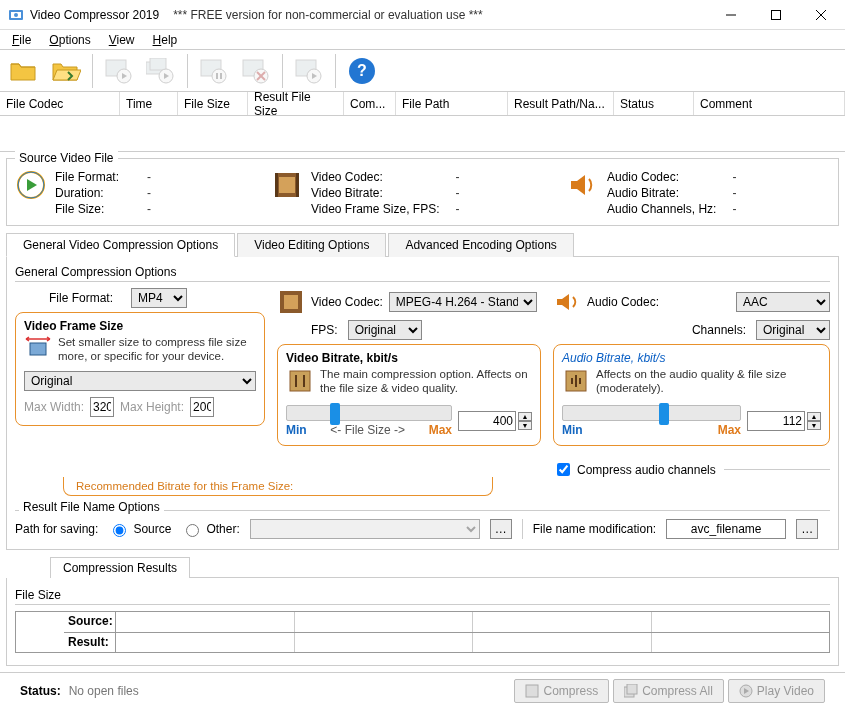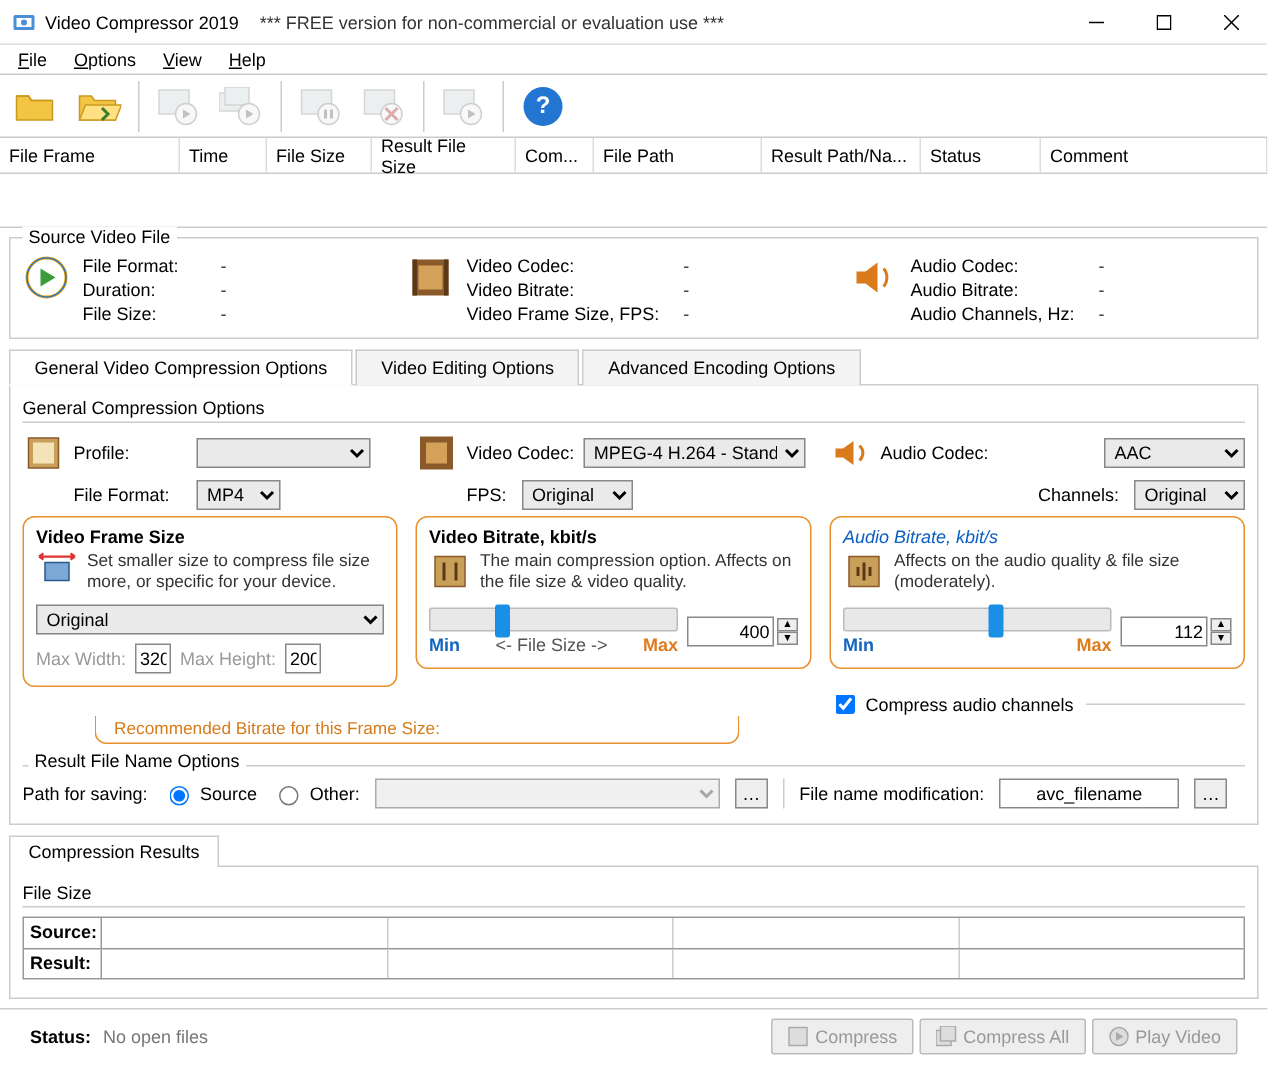--- a/index.html
+++ b/index.html
@@ -57,24 +57,24 @@
 .spin-wrap input { width:58px; text-align:right; }
 .spin-btns { display:flex; flex-direction:column; }
 .spin-btns div { width:14px; height:9px; border:1px solid #888; background:#eee; font-size:7px; line-height:7px; text-align:center; }
 .reco-bar { border:1px solid #e8912c; border-top:none; border-radius:0 0 8px 8px; margin:-2px 0 0 48px; padding:3px 12px; color:#d77b1a; font-size:11.5px; width:430px; }
 .rfno { margin-top:8px; padding:6px 0 2px; position:relative; }
 .rfno .legend2 { position:absolute; top:-4px; left:4px; background:#fff; padding:0 4px; font-size:12px; }
 .rfno-inner { border-top:1px solid #ccc; padding-top:8px; display:flex; align-items:center; gap:10px; }
 .radio-wrap { display:flex; align-items:center; gap:4px; }
 .dots-btn { width:22px; height:20px; border:1px solid #888; background:#eee; display:flex; align-items:center; justify-content:center; }
 .results-tab { margin:6px; }
-.results-tabstrip { display:flex; border-bottom:1px solid #ccc; }
+.results-tabstrip { display:flex; border-bottom:1px solid #ccc;margin-left:44px; }
 .results-tabstrip .rtab { padding:3px 12px; border:1px solid #ccc; border-bottom:none; background:#fff; position:relative; top:1px; }
 .results-body { border:1px solid #ccc; border-top:none; padding:10px 8px 12px; }
-.fs-grid { border:1px solid #999; }
+.fs-grid { border:1px solid #999;padding-left:48px; }
 .fs-grid .fsrow { display:flex; height:20px; }
 .fs-grid .fsrow + .fsrow { border-top:1px solid #999; }
 .fs-grid .fslab { width:52px; border-right:1px solid #999; padding:2px 4px; font-weight:bold; font-size:12px; }
 .fs-grid .fscell { flex:1; border-right:1px solid #ccc; }
 .statusbar { border-top:1px solid #ccc; margin-top:6px; padding:6px 20px; display:flex; align-items:center; gap:8px; }
 .statusbar .slabel { font-weight:bold; }
 .statusbar .sval { color:#777; }
 .bottom-btns { margin-left:auto; display:flex; gap:4px; }
 .bbtn { height:24px; padding:0 10px; border:1px solid #bbb; background:#eee; color:#999; display:flex; align-items:center; gap:4px; border-radius:2px; }
 .chk { display:flex; align-items:center; gap:4px; margin-top:14px; }
@@ -185,21 +185,21 @@
         <path d="M18 15v6l5-3z" fill="#666"></path>
       </svg>
   </div>
   <div class="tb-sep"></div>
   <div class="tb-btn">
       <div class="icon-help">?</div>
     </div>
 </div>
 
 <div class="table-header">
-  <div class="th" style="width:120px">File Frame</div>
+  <div class="th" style="width:120px">File Codec</div>
   <div class="th" style="width:58px">Time</div>
   <div class="th" style="width:70px">File Size</div>
   <div class="th" style="width:96px">Result File Size</div>
   <div class="th" style="width:52px">Com...</div>
   <div class="th" style="width:112px">File Path</div>
   <div class="th" style="width:106px">Result Path/Na...</div>
   <div class="th" style="width:80px">Status</div>
   <div class="th" style="flex:1">Comment</div>
 </div>
 <div class="table-body"></div>
@@ -271,30 +271,20 @@
   <div class="tab active">General Video Compression Options</div>
   <div class="tab">Video Editing Options</div>
   <div class="tab">Advanced Encoding Options</div>
 </div>
 <div class="tab-body">
   <div style="font-size:12px;margin-bottom:2px">General Compression Options</div>
   <div class="group-line"></div>
   <div class="gco-row">
 
     <div class="gco-col1">
-      <div class="field-row">
-        <span class="mini-icon">
-          <svg viewBox="0 0 28 28">
-              <rect x="4" y="4" width="20" height="20" fill="#c9a05a" stroke="#8b5a2b"></rect>
-              <rect x="7" y="7" width="14" height="14" fill="#f4e3b8"></rect>
-            </svg>
-        </span>
-        <label>Profile:</label>
-        <select class="sel-wide"><option></option></select>
-      </div>
       <div class="field-row" style="margin-left:34px">
         <label>File Format:</label>
         <select style="width:56px"><option>MP4</option></select>
       </div>
       <div class="orange-box">
         <div class="obtitle">Video Frame Size</div>
         <div class="ob-row">
           <span class="mini-icon">
             <svg viewBox="0 0 28 28">
                 <rect x="6" y="8" width="16" height="12" fill="#7ba9d6" stroke="#2a5a8a"></rect>

